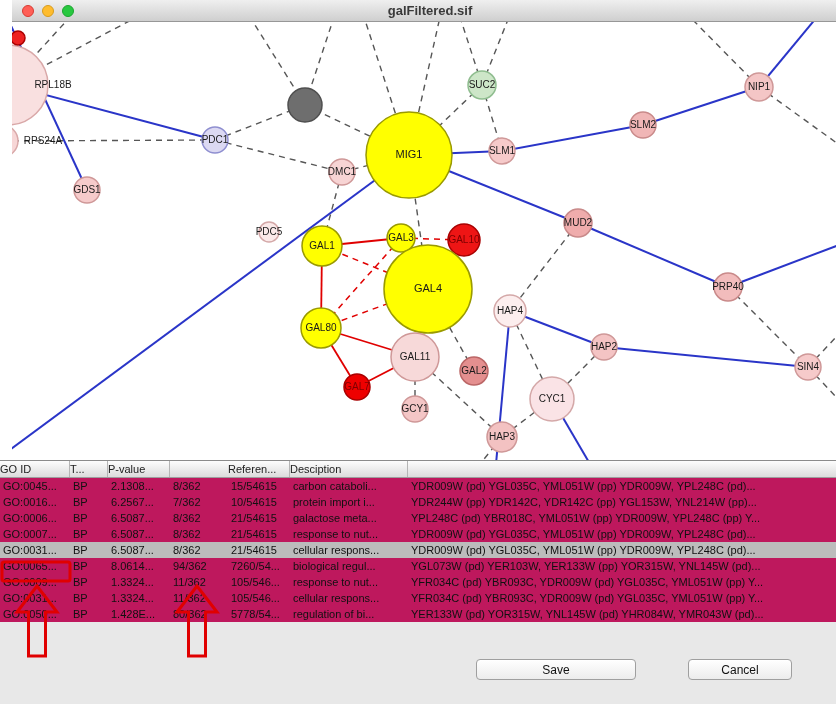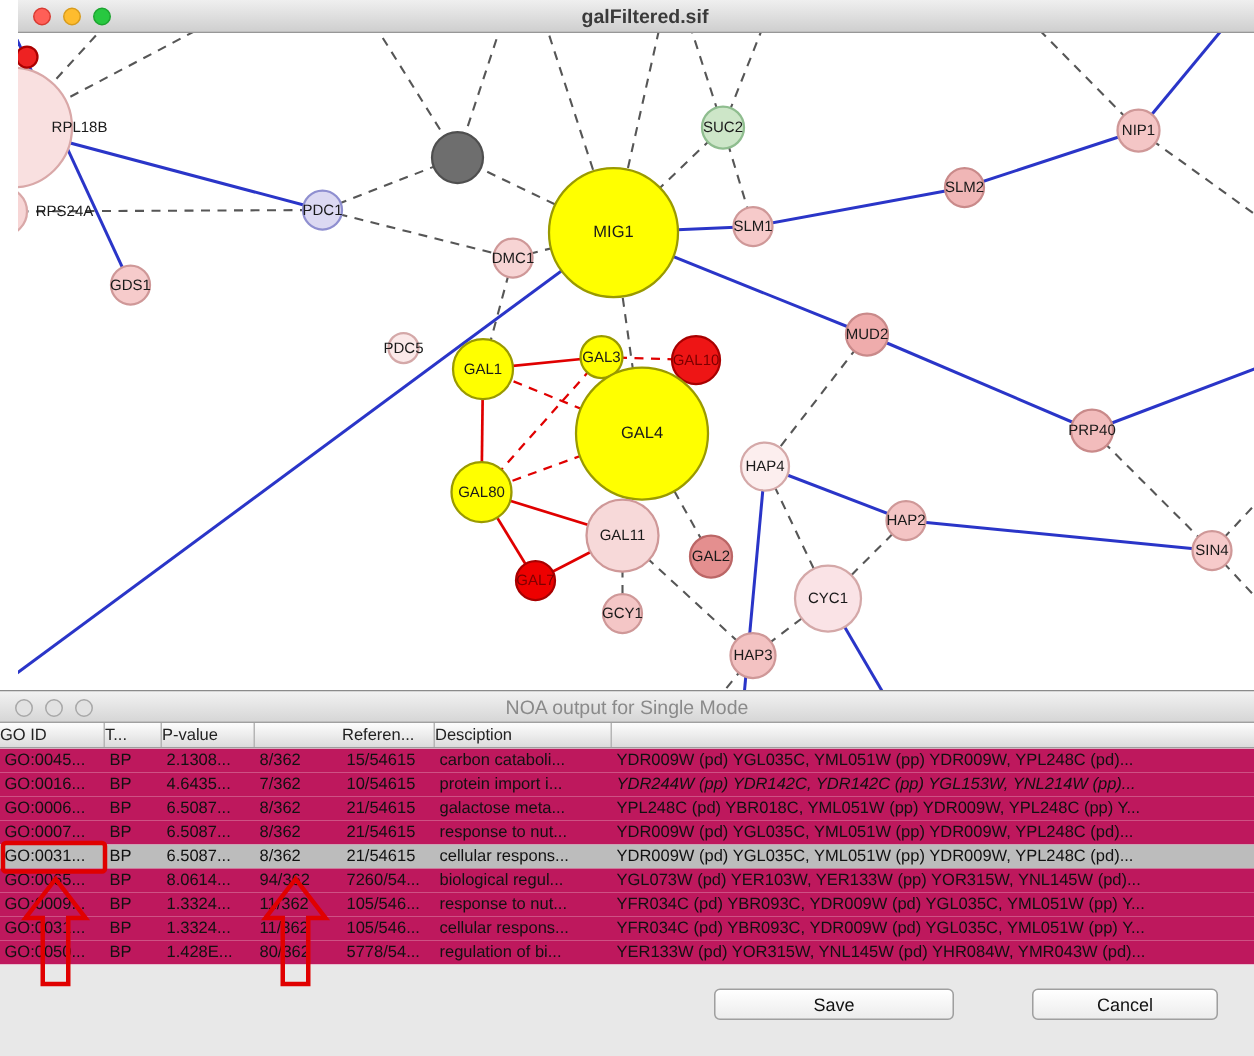--- a/index.html
+++ b/index.html
@@ -32,21 +32,21 @@
          overflow:hidden;white-space:nowrap;flex:none}
   .tbody{background:#fff;height:144px;overflow:hidden}
   .trow{display:flex;height:16px;background:#be185d}
   .trow.selected{background:#bcbcbc}
   .tcell{font-size:11px;color:#111;line-height:16px;padding-left:3px;overflow:hidden;white-space:nowrap;flex:none}
 
   .mac-btn{position:absolute;height:21px;border:1px solid #9f9f9f;border-radius:4px;
            background:linear-gradient(#ffffff,#ececec);font-family:"Liberation Sans",sans-serif;
            font-size:12px;color:#111;box-shadow:0 1px 0 rgba(255,255,255,.7) inset}
   .mac-btn.save{left:476px;top:198px;width:160px}
-  .mac-btn.cancel{left:688px;top:198px;width:124px}
+  .mac-btn.cancel{left:688px;top:198px;width:104px}
 
   
   .annotations{position:absolute;left:0;top:0;width:836px;height:704px;pointer-events:none}
 </style>
 </head>
 <body>
 
 <div class="stage">
 
   <div class="graph-window">
@@ -167,28 +167,20 @@
         <circle cx="403" cy="387" r="13" fill="#f4c6c6" stroke="#cf9898" stroke-width="1.5"></circle>
         <text x="403" y="390" text-anchor="middle" font-size="10" fill="#1a1a1a">GCY1</text>
         <circle cx="540" cy="377" r="22" fill="#fae3e6" stroke="#d4a8a8" stroke-width="1.5"></circle>
         <text x="540" y="380" text-anchor="middle" font-size="10" fill="#1a1a1a">CYC1</text>
         <circle cx="490" cy="415" r="15" fill="#f3c2c2" stroke="#cf9898" stroke-width="1.5"></circle>
         <text x="490" y="418" text-anchor="middle" font-size="10" fill="#1a1a1a">HAP3</text>
       </svg>
   </div>
 
   <div class="table-window">
-    <div class="tw-titlebar">
-      <div class="traffic">
-        <span class="light inactive"></span>
-        <span class="light inactive"></span>
-        <span class="light inactive"></span>
-      </div>
-      <div class="title dim">NOA output for Single Mode</div>
-    </div>
     <div class="thead" id="thead">
         <div class="hcell" style="width: 70px;">GO ID</div>
         <div class="hcell" style="width: 38px;">T...</div>
         <div class="hcell" style="width: 62px;">P-value</div>
         <div class="hcell" style="width: 58px; margin-top: 48px;">Test</div>
         <div class="hcell" style="width: 62px;">Referen...</div>
         <div class="hcell" style="width: 118px;">Desciption</div>
       </div>
     <div class="tbody" id="tbody">
         <div class="trow">
@@ -196,25 +188,25 @@
           <div class="tcell" style="width: 38px;">BP</div>
           <div class="tcell" style="width: 62px;">2.1308...</div>
           <div class="tcell" style="width: 58px;">8/362</div>
           <div class="tcell" style="width: 62px;">15/54615</div>
           <div class="tcell" style="width: 118px;">carbon cataboli...</div>
           <div class="tcell" style="width: 428px;">YDR009W (pd) YGL035C, YML051W (pp) YDR009W, YPL248C (pd)...</div>
         </div>
         <div class="trow">
           <div class="tcell" style="width: 70px;">GO:0016...</div>
           <div class="tcell" style="width: 38px;">BP</div>
-          <div class="tcell" style="width: 62px;">4.6435...</div>
+          <div class="tcell" style="width: 62px;">6.2567...</div>
           <div class="tcell" style="width: 58px;">7/362</div>
           <div class="tcell" style="width: 62px;">10/54615</div>
           <div class="tcell" style="width: 118px;">protein import i...</div>
-          <div class="tcell" style="width: 428px; font-style: italic;">YDR244W (pp) YDR142C, YDR142C (pp) YGL153W, YNL214W (pp)...</div>
+          <div class="tcell" style="width: 428px;">YDR244W (pp) YDR142C, YDR142C (pp) YGL153W, YNL214W (pp)...</div>
         </div>
         <div class="trow">
           <div class="tcell" style="width: 70px;">GO:0006...</div>
           <div class="tcell" style="width: 38px;">BP</div>
           <div class="tcell" style="width: 62px;">6.5087...</div>
           <div class="tcell" style="width: 58px;">8/362</div>
           <div class="tcell" style="width: 62px;">21/54615</div>
           <div class="tcell" style="width: 118px;">galactose meta...</div>
           <div class="tcell" style="width: 428px;">YPL248C (pd) YBR018C, YML051W (pp) YDR009W, YPL248C (pp) Y...</div>
         </div>

